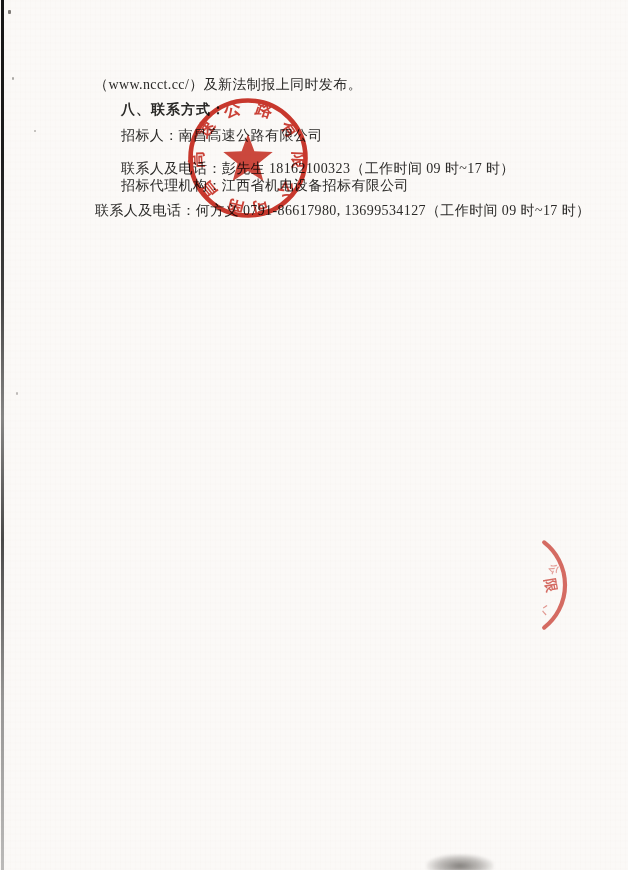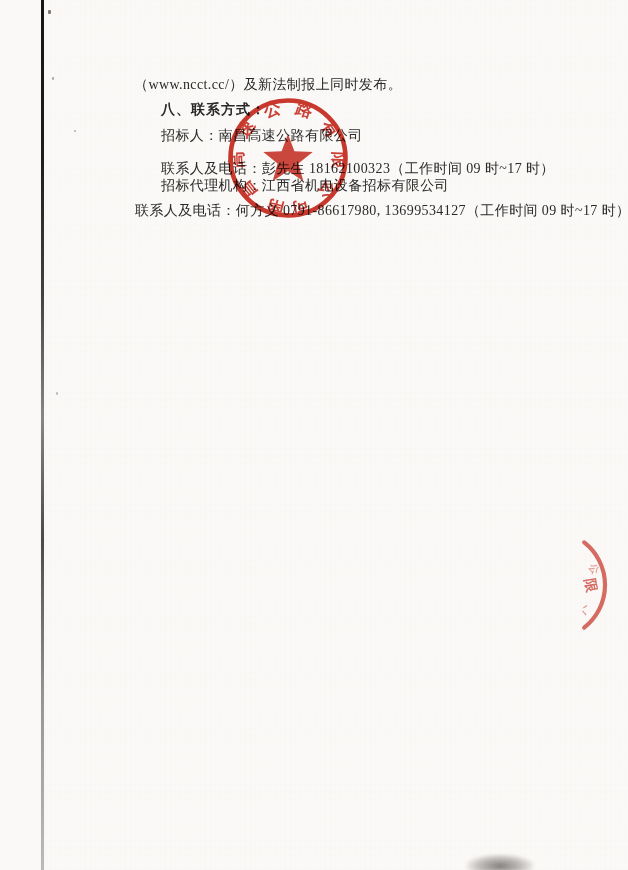--- a/index.html
+++ b/index.html
@@ -9,21 +9,20 @@
     position: relative;
     overflow: hidden;
     font-family: "Liberation Serif", "DejaVu Serif", serif;
   }
   .page {
     position: absolute; inset: 0;
     background:
       repeating-linear-gradient(90deg, rgba(190,165,150,0.025) 0 1px, rgba(0,0,0,0) 1px 5px),
       repeating-linear-gradient(0deg, rgba(205,190,180,0.02) 0 2px, rgba(0,0,0,0) 2px 7px),
       #fbf9f7;
-    margin-left: 40px;
   }
   
   .edge-line {
     position: absolute; left: 1px; top: 0; width: 3px; height: 870px;
     background: linear-gradient(180deg,
       #161616 0%, #1d1d1d 18%, rgba(35,35,35,.85) 34%,
       rgba(40,40,40,.55) 48%, rgba(30,30,30,.8) 62%,
       rgba(50,50,50,.5) 80%, rgba(70,70,70,.35) 100%);
   }
   .speck { position: absolute; background: #4a4642; border-radius: 1px; }

